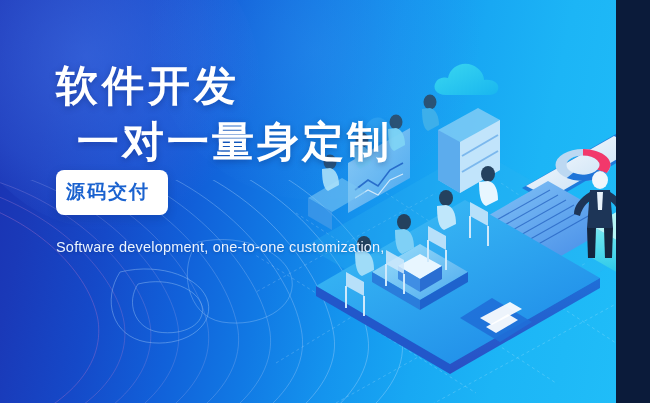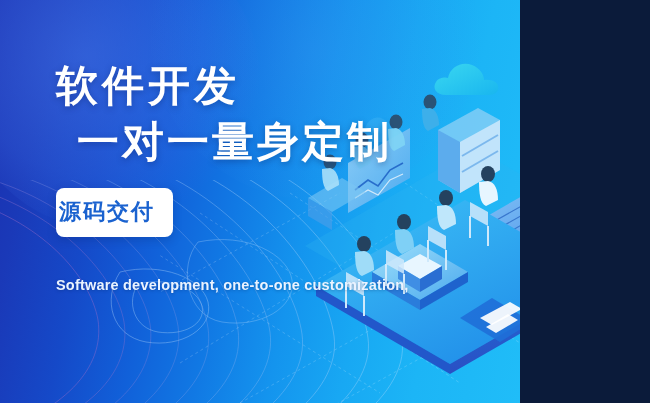--- a/index.html
+++ b/index.html
@@ -1,18 +1,18 @@
 <!DOCTYPE html>
 <html><head>
 <meta charset="utf-8">
 <style>
   html,body{margin:0;padding:0;background:#0b1b3a;}
   *{box-sizing:border-box;}
   #banner{
-    position:relative;width:520px;height:403px;overflow:hidden;
+    position:relative;width:616px;height:403px;overflow:hidden;
     font-family:"Liberation Sans","DejaVu Sans",sans-serif;
     background:linear-gradient(102deg,
       #1a2fb0 0%,
       #1a39b8 10%,
       #1549c8 22%,
       #1160d9 34%,
       #1179e4 46%,
       #1494ee 58%,
       #18a8f3 70%,
       #1cb5f6 82%,
@@ -40,29 +40,28 @@
 
   
   .content{position:absolute;left:56px;top:58px;width:330px;}
   .headline{
     color:#ffffff;font-weight:bold;font-size:42px;line-height:56px;
     letter-spacing:4px;margin:0;text-shadow:0 2px 6px rgba(10,30,90,.35);
     white-space:nowrap;
   }
   .headline.l2{letter-spacing:3px;margin-left:21px;}
   .cta{
-    display:inline-block;margin-top:18px;background:#ffffff;border-radius:8px;
-    padding:9px 18px 10px 3px;color:#1a62cf;font-size:22px;font-weight:bold;
+    display:inline-block;background:#ffffff;border-radius:8px;
+    padding:9px 18px 10px 10px;color:#1a62cf;font-size:19px;font-weight:bold;
     letter-spacing:2px;box-shadow:0 3px 10px rgba(8,30,90,.22);
   }
   .sub{
-    margin-top:36px;color:#eaf3ff;font-size:14.5px;line-height:25px;
+    margin-top:20px;color:#eaf3ff;font-size:14.5px;line-height:25px;
     letter-spacing:.2px;text-shadow:0 1px 3px rgba(10,40,100,.35);
     max-width:300px;
-    font-weight:bold;
   }
   .sub div{white-space:nowrap;}
 </style>
 </head>
 <body>
 
 <div id="banner">
 
   <div class="bg-layer">
     <div class="glow-circle"></div>

